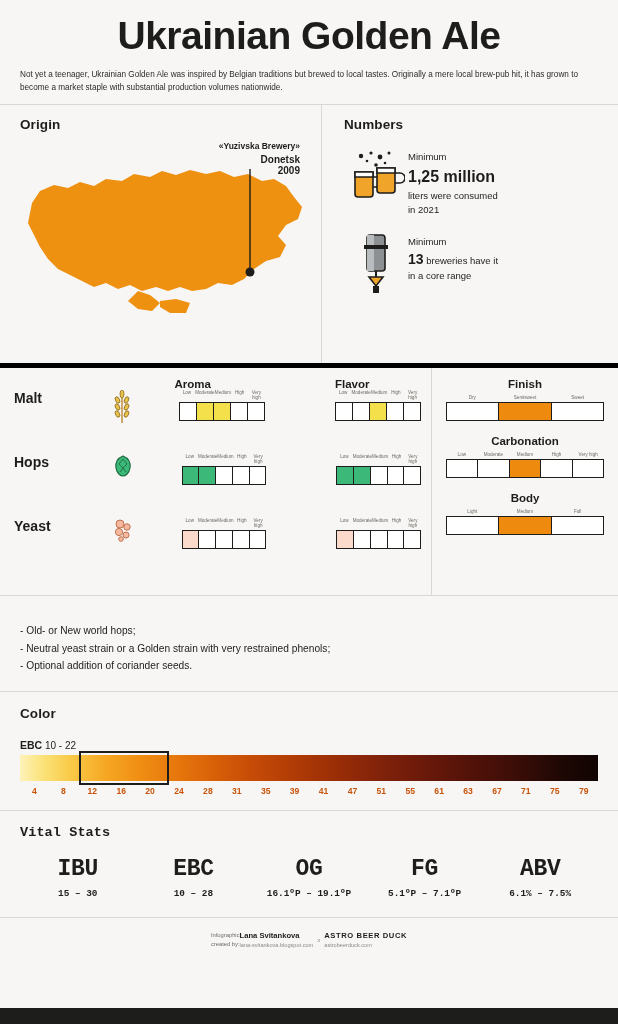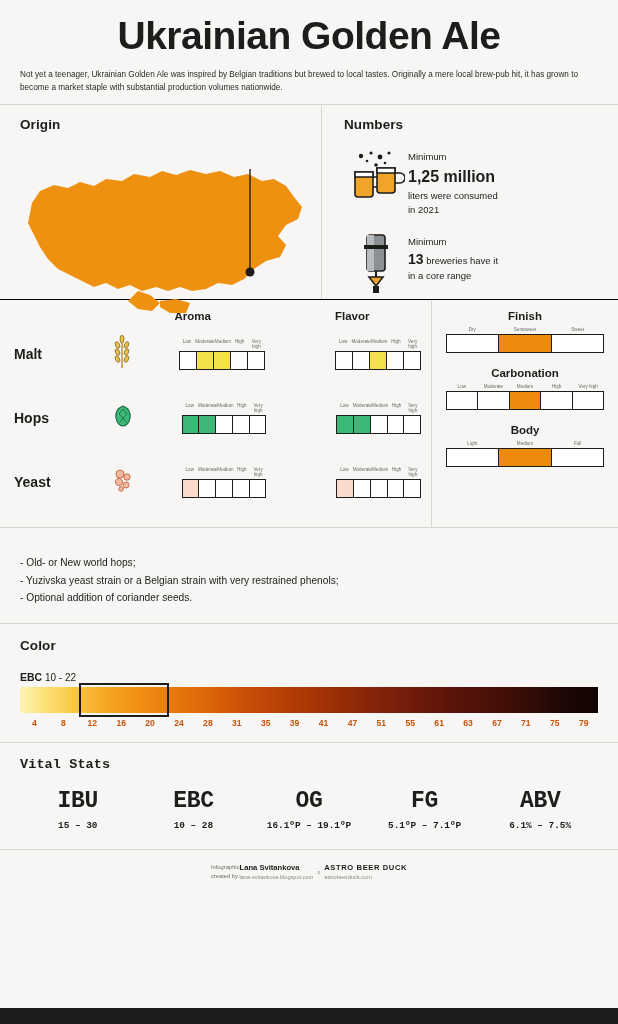--- a/index.html
+++ b/index.html
@@ -19,21 +19,21 @@
     font-size: 39px; font-weight: bold; letter-spacing: -0.5px;
     text-align: center; line-height: 1.05;
   }
   .subtitle {
     margin-top: 12px; font-size: 8.2px; line-height: 1.55;
     color: #2b2b28; text-align: left;
   }
   .section-title { font-size: 13.5px; font-weight: bold; letter-spacing: 0.1px; }
 
   
-  .row-origin { display: flex; border-top: 1px solid #d9d7d2; border-bottom: 1px solid #000000; height: 196px; }
+  .row-origin { display: flex; border-top: 1px solid #d9d7d2; border-bottom: 5px solid #000000; height: 264px; }
   .origin { width: 322px; border-right: 1px solid #d9d7d2; padding: 12px 0 0 20px; position: relative; }
   .numbers { flex: 1; padding: 12px 0 0 22px; position: relative; }
 
   .map-wrap { position: absolute; left: 10px; top: 36px; width: 310px; height: 190px; }
   .map-label { position: absolute; left: 185px; top: 36px; text-align: right; width: 115px; }
   .map-label .brewery { font-size: 8.5px; font-weight: bold; color: #1d1d1b; }
   .map-label .city { font-size: 10px; font-weight: bold; margin-top: 3px; }
   .map-label .year { font-size: 10px; font-weight: bold; }
 
   
@@ -45,21 +45,21 @@
 
   
   .row-sense { display: flex; border-bottom: 1px solid #d9d7d2; height: 228px; }
   .sense-left { width: 432px; border-right: 1px solid #d9d7d2; padding: 10px 10px 0 14px; }
   .sense-right { flex: 1; padding: 10px 14px 0 14px; }
 
   .sense-headers { display: flex; margin-left: 110px; justify-content: flex-end; }
   .sense-headers div { width: 140px; text-align: center; font-size: 11.5px; font-weight: bold; }
   .sense-headers div:first-child { margin-right: 22px; }
 
-  .sense-row { display: flex; align-items: center; height: 64px; gap: 48px; }
+  .sense-row { display: flex; align-items: flex-start; height: 64px; gap: 48px; }
   .sense-name { width: 82px; font-size: 14px; font-weight: bold; }
   .sense-ico { width: 28px; text-align: center; }
   .scale { width: 140px; }
   .scale.gap { margin-right: 22px; }
   .scale-labels { display: flex; font-size: 4.6px; color: #6b6b66; margin-bottom: 2px; }
   .scale-labels span { flex: 1; text-align: center; }
   .scale-bar { display: flex; height: 19px; border: 1px solid #1d1d1b; background: #fff; }
   .scale-bar i { flex: 1; border-right: 1px solid #1d1d1b; display: block; }
   .scale-bar i:last-child { border-right: none; }
 
@@ -113,20 +113,25 @@
   <div class="header">
     <div class="title">Ukrainian Golden Ale</div>
     <div class="subtitle">Not yet a teenager, Ukrainian Golden Ale was inspired by Belgian traditions but brewed to local tastes. Originally a mere local brew-pub hit, it has grown to become a market staple with substantial production volumes nationwide.</div>
   </div>
 
   <div class="row-origin">
 
     <div class="origin">
       <div class="section-title">Origin</div>
 
+      <div class="map-label">
+        <div class="brewery">«Yuzivska Brewery»</div>
+        <div class="city">Donetsk</div>
+        <div class="year">2009</div>
+      </div>
 
       <div class="map-wrap">
         <svg width="310" height="190" viewBox="0 0 310 190">
           <path fill="#ef9110" d="M22,62 L30,50 L44,44 L58,47 L70,41 L84,45 L96,38 L112,40 L124,33
             L140,36 L152,30 L166,34 L180,29 L196,33 L210,30 L224,36 L238,33 L252,40 L264,38
             L276,45 L284,56 L292,66 L288,78 L276,84 L268,95 L276,104 L270,116 L256,120 L244,128
             L234,138 L222,144 L208,142 L196,148 L182,150 L170,146 L158,150 L146,146 L132,150
             L120,144 L108,148 L96,142 L84,146 L72,140 L60,134 L48,128 L38,118 L30,106 L24,94
             L18,82 Z"></path>
           <path fill="#ef9110" d="M128,150 L140,154 L150,162 L142,170 L128,168 L118,160 Z"></path>
@@ -387,21 +392,21 @@
           </div>
         </div>
       </div>
 
     </div>
   </div>
 
   <div class="ingredients">
     <div class="ing-list">
       <div>- Old- or New world hops;</div>
-      <div>- Yuzivska yeast strain or a Belgian strain with very restrained phenols;</div>
+      <div>- Neutral yeast strain or a Golden strain with very restrained phenols;</div>
       <div>- Optional addition of coriander seeds.</div>
     </div>
   </div>
 
   <div class="color">
     <div class="section-title">Color</div>
     <div class="ebc-line">
       <b>EBC</b>
       <span>10 - 22</span>
     </div>

